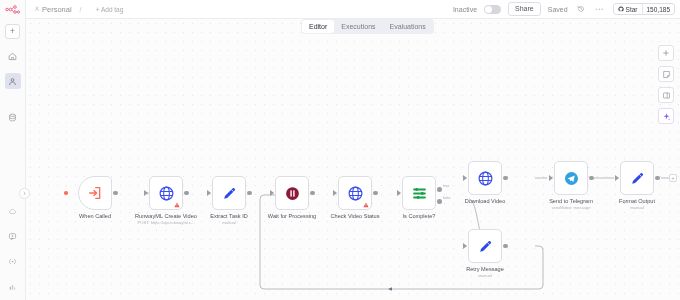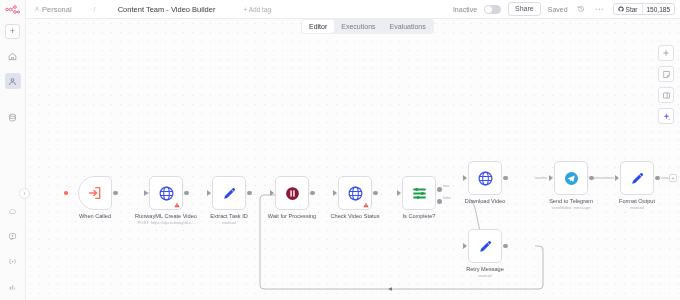--- a/index.html
+++ b/index.html
@@ -53,21 +53,21 @@
 
   
   .topbar {
     position: absolute; left: 26px; top: 0; right: 0; height: 19px;
     background: #fff;
     border-bottom: 1px solid #ebecf0;
     display: flex; align-items: center;
     z-index: 35;
     padding: 0 5px 0 8px;
   }
-  .crumbs { display: flex; align-items: center; gap: 22px; font-size: 7.5px; color: #7d7f85; }
+  .crumbs { display: flex; align-items: center; gap: 8px; font-size: 7.5px; color: #7d7f85; }
   .crumb-home { display: flex; align-items: center; gap: 2px; color: #909399; }
   .crumb-sep { color: #c8cace; font-size: 7.5px; }
   .crumb-title { color: #3a3c42; font-size: 7.5px; }
   .add-tag { font-size: 6.5px; color: #a9abb1; margin-left: 6px; }
 
   .topbar-right {
     margin-left: auto; display: flex; align-items: center; gap: 7px;
   }
   .inactive-label { font-size: 7px; color: #8a8c92; }
   .toggle {
@@ -278,21 +278,20 @@
   <div class="topbar">
     <div class="crumbs">
       <span class="crumb-home">
         <svg width="6" height="6" viewBox="0 0 16 16" style="vertical-align:-1px">
           <circle cx="8" cy="5" r="2.4" fill="none" stroke="#b0b2b8" stroke-width="1.5"></circle>
           <path d="M3.4 13.2 C3.4 10.4 5.4 9 8 9 C10.6 9 12.6 10.4 12.6 13.2" fill="none" stroke="#b0b2b8" stroke-width="1.5"></path>
         </svg>
         <span>Personal</span>
       </span>
       <span class="crumb-sep">/</span>
-      <span class="crumb-title">Content Team - Video Builder</span>
       <span class="add-tag">+ Add tag</span>
     </div>
 
     <div class="topbar-right">
       <span class="inactive-label">Inactive</span>
       <div class="toggle"></div>
       <div class="btn-share">Share</div>
       <span class="saved-label">Saved</span>
       <div class="icon-btn">
         <svg width="8" height="8" viewBox="0 0 16 16">

